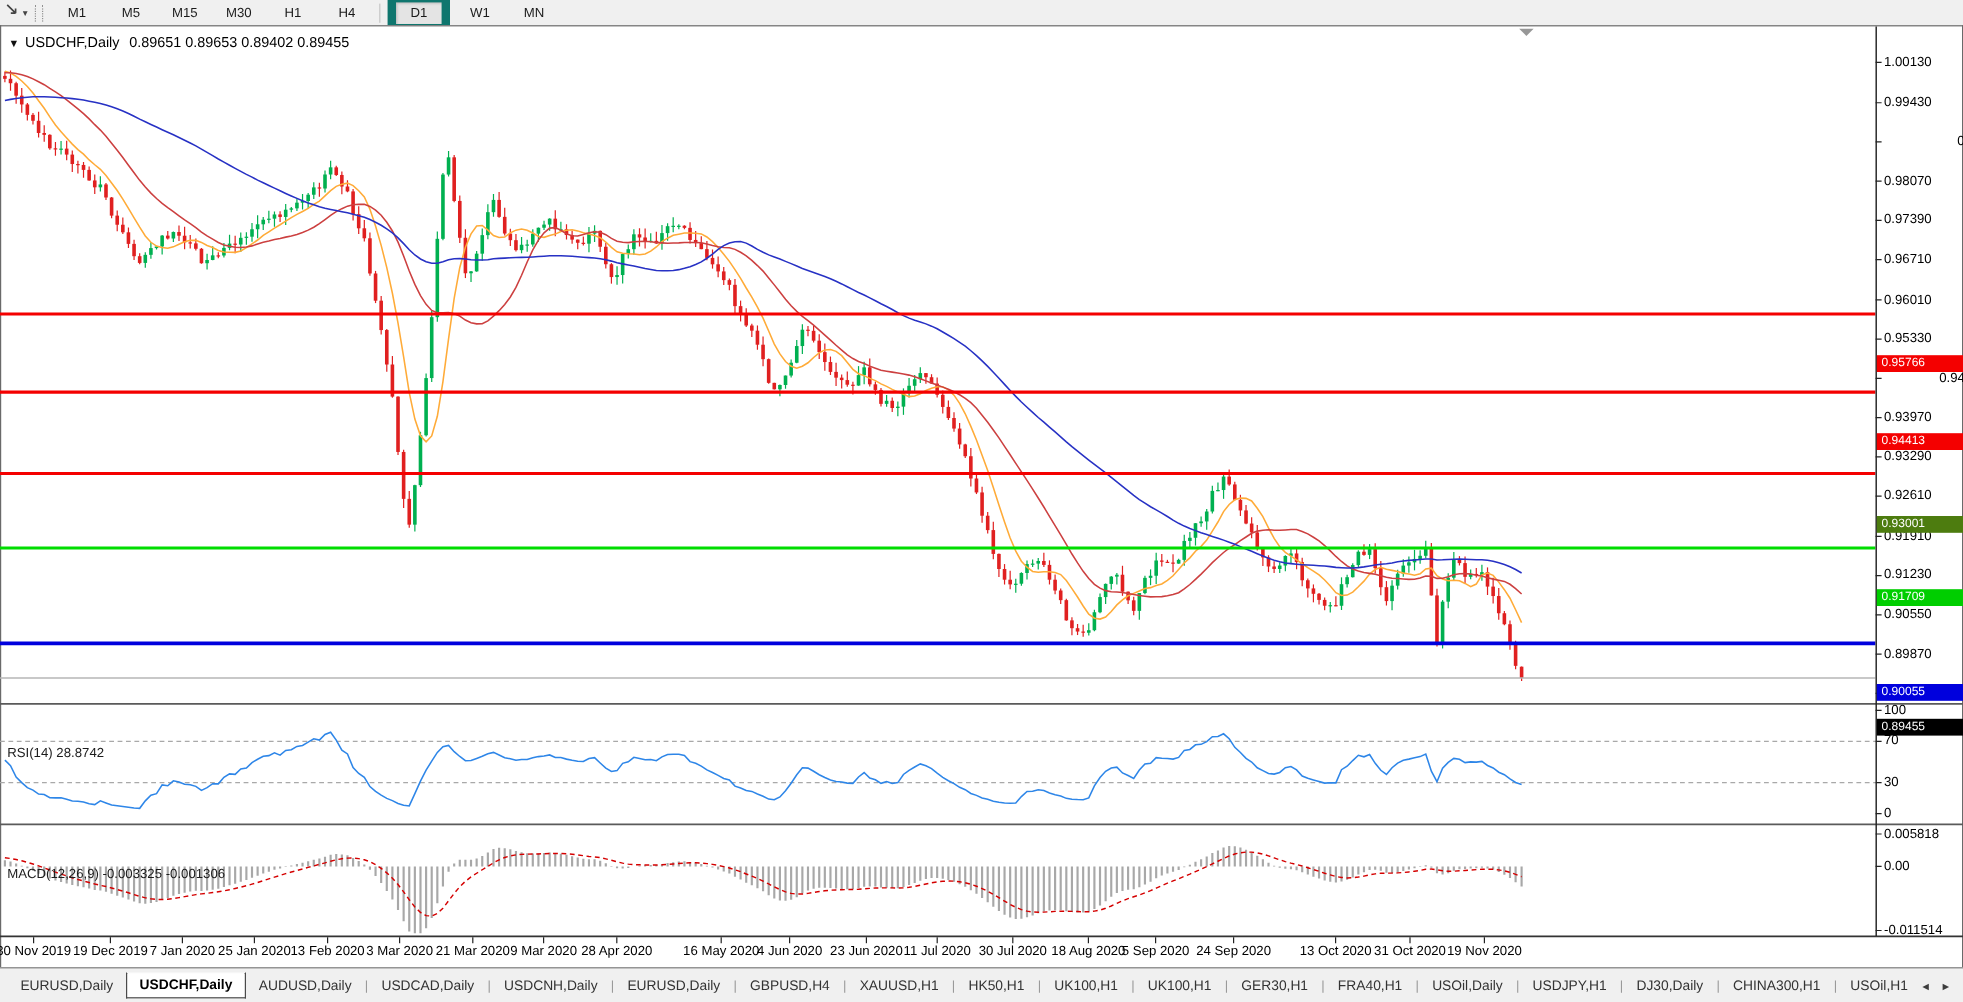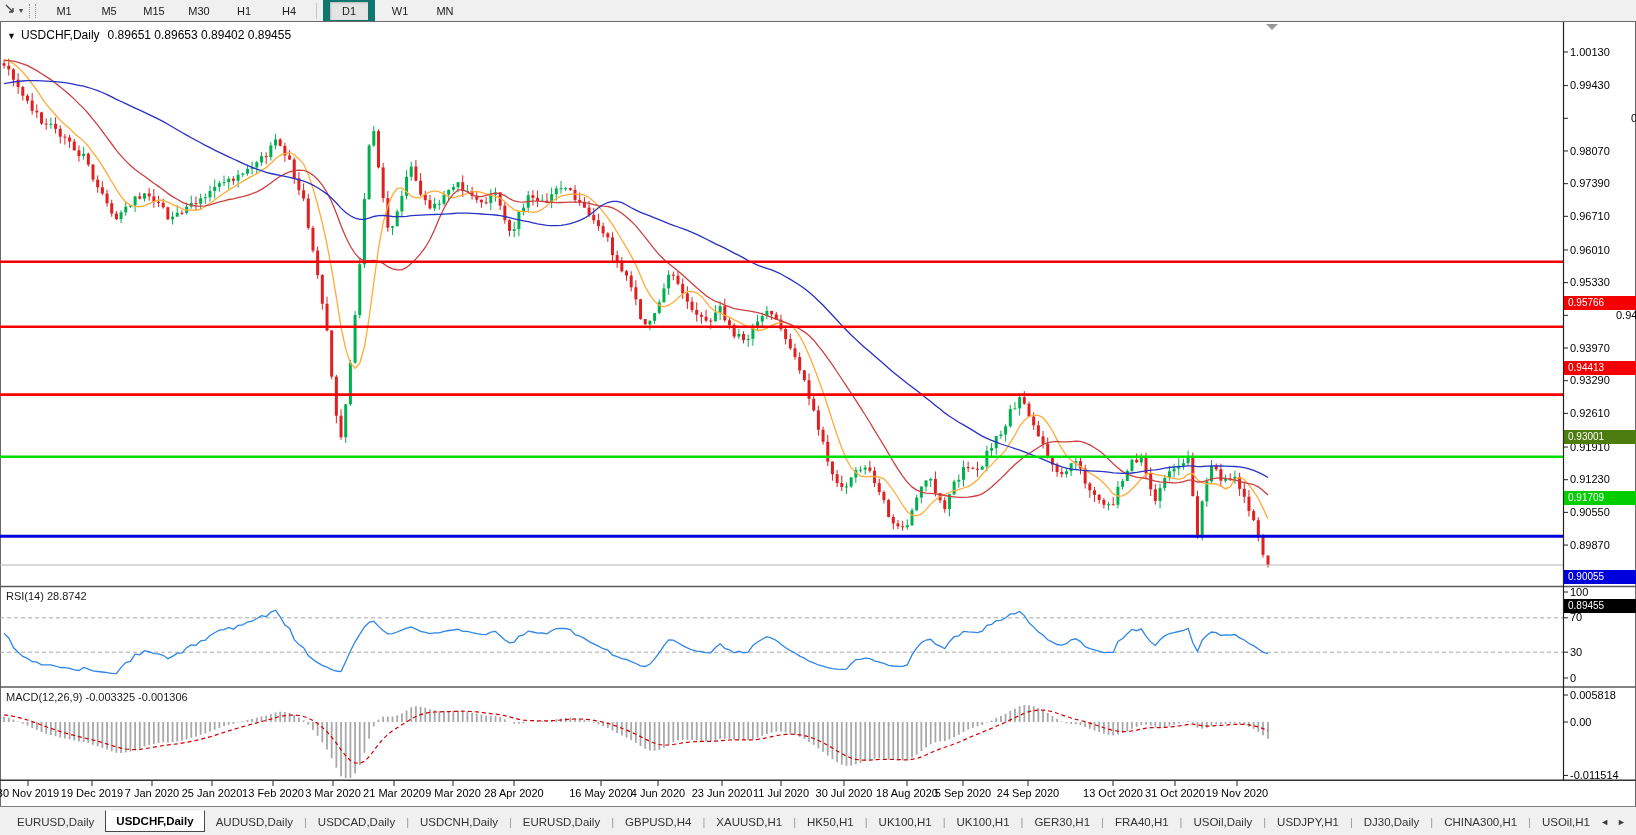--- a/index.html
+++ b/index.html
@@ -14,21 +14,21 @@
   .tf-sep{width:1px;height:16px;background:#c6c6c6;margin:0 6px 0 2px;}
   
   .chart-window{position:absolute;left:0;top:21px;width:1636px;height:785px;border-top:1px solid #6a6a6a;border-left:1px solid #6a6a6a;border-right:1px solid #6a6a6a;box-sizing:border-box;background:#fff;}
   #chartSvg{position:absolute;left:0;top:0;width:1636px;height:835px;pointer-events:none;}
   .chart-title{position:absolute;left:7px;top:28px;font-size:12px;color:#000;white-space:nowrap;}
   .chart-title .title-arrow{font-size:9px;margin-right:5px;color:#111;}
   .chart-title .sym{margin-right:8px;}
   .axis-label{position:absolute;font-size:11px;color:#000;line-height:13px;white-space:nowrap;}
   .badge{position:absolute;left:1564px;width:72px;height:14px;font-size:10px;color:#fff;line-height:14px;padding-left:4px;box-sizing:border-box;white-space:nowrap;margin-top:41px;}
   .date-label{position:absolute;top:787px;font-size:11px;color:#000;transform:translateX(-50%);white-space:nowrap;}
-  .pane-label{position:absolute;left:6px;font-size:11px;color:#1c1c1c;white-space:nowrap;}
+  .pane-label{position:absolute;left:6px;font-size:11px;color:#1c1c1c;white-space:nowrap;margin-top:32px;}
   .shift-marker{position:absolute;left:1266px;top:24px;width:0;height:0;border-left:6px solid transparent;border-right:6px solid transparent;border-top:6px solid #979797;}
   
   .tabbar{position:absolute;left:0;top:806px;width:1636px;height:29px;background:#f0f0f0;border-top:1px solid #7e7e7e;display:flex;align-items:center;}
   .tab{font-size:11.5px;color:#333;padding:3px 9px;white-space:nowrap;}
   .tab.active{background:#ffffff;border:1px solid #4a4a4a;border-top:1px solid #f6f6f6;color:#000;font-weight:bold;margin-top:-2px;padding:4px 10px;}
   .tab-sep{color:#9a9a9a;font-size:11px;}
   .tab-arrows{margin-left:auto;margin-right:10px;display:flex;gap:8px;}
   .tab-arrows span{font-size:9px;color:#3d3d3d;}
 </style>
 </head>

